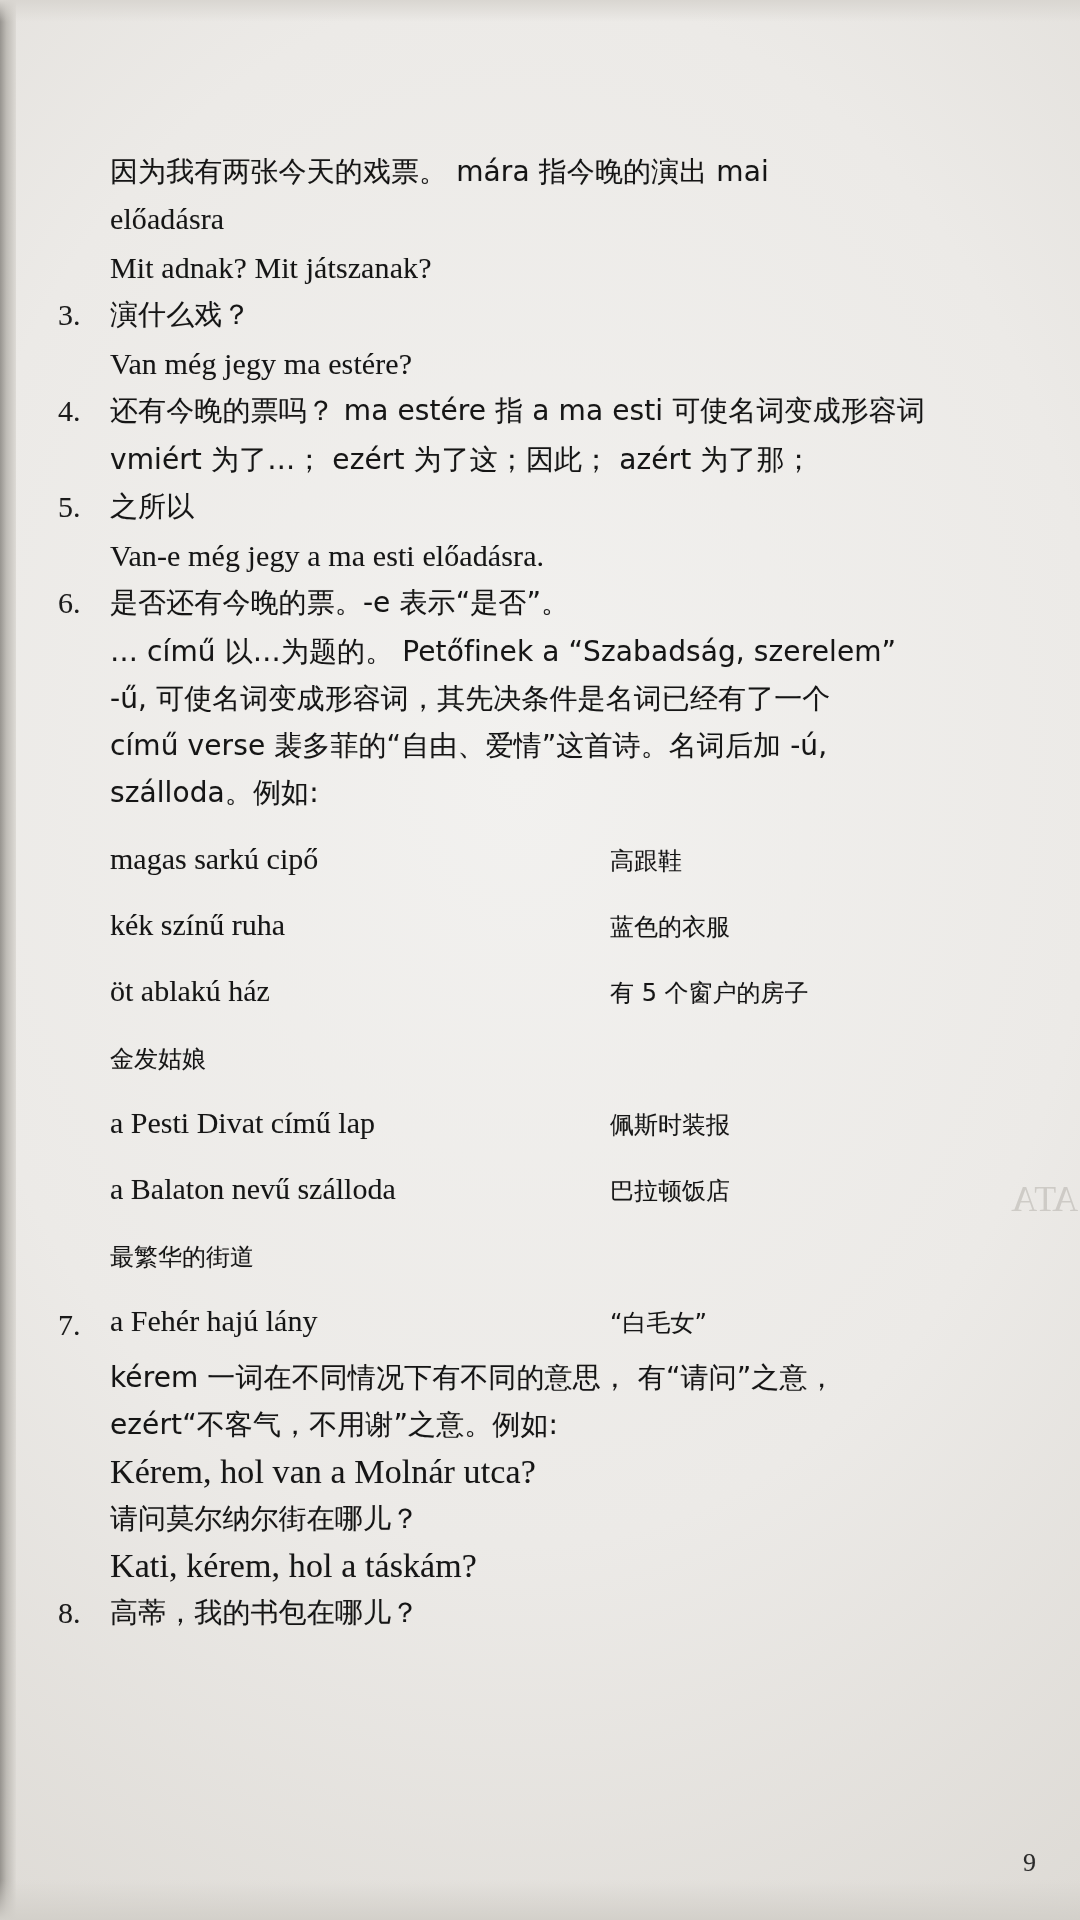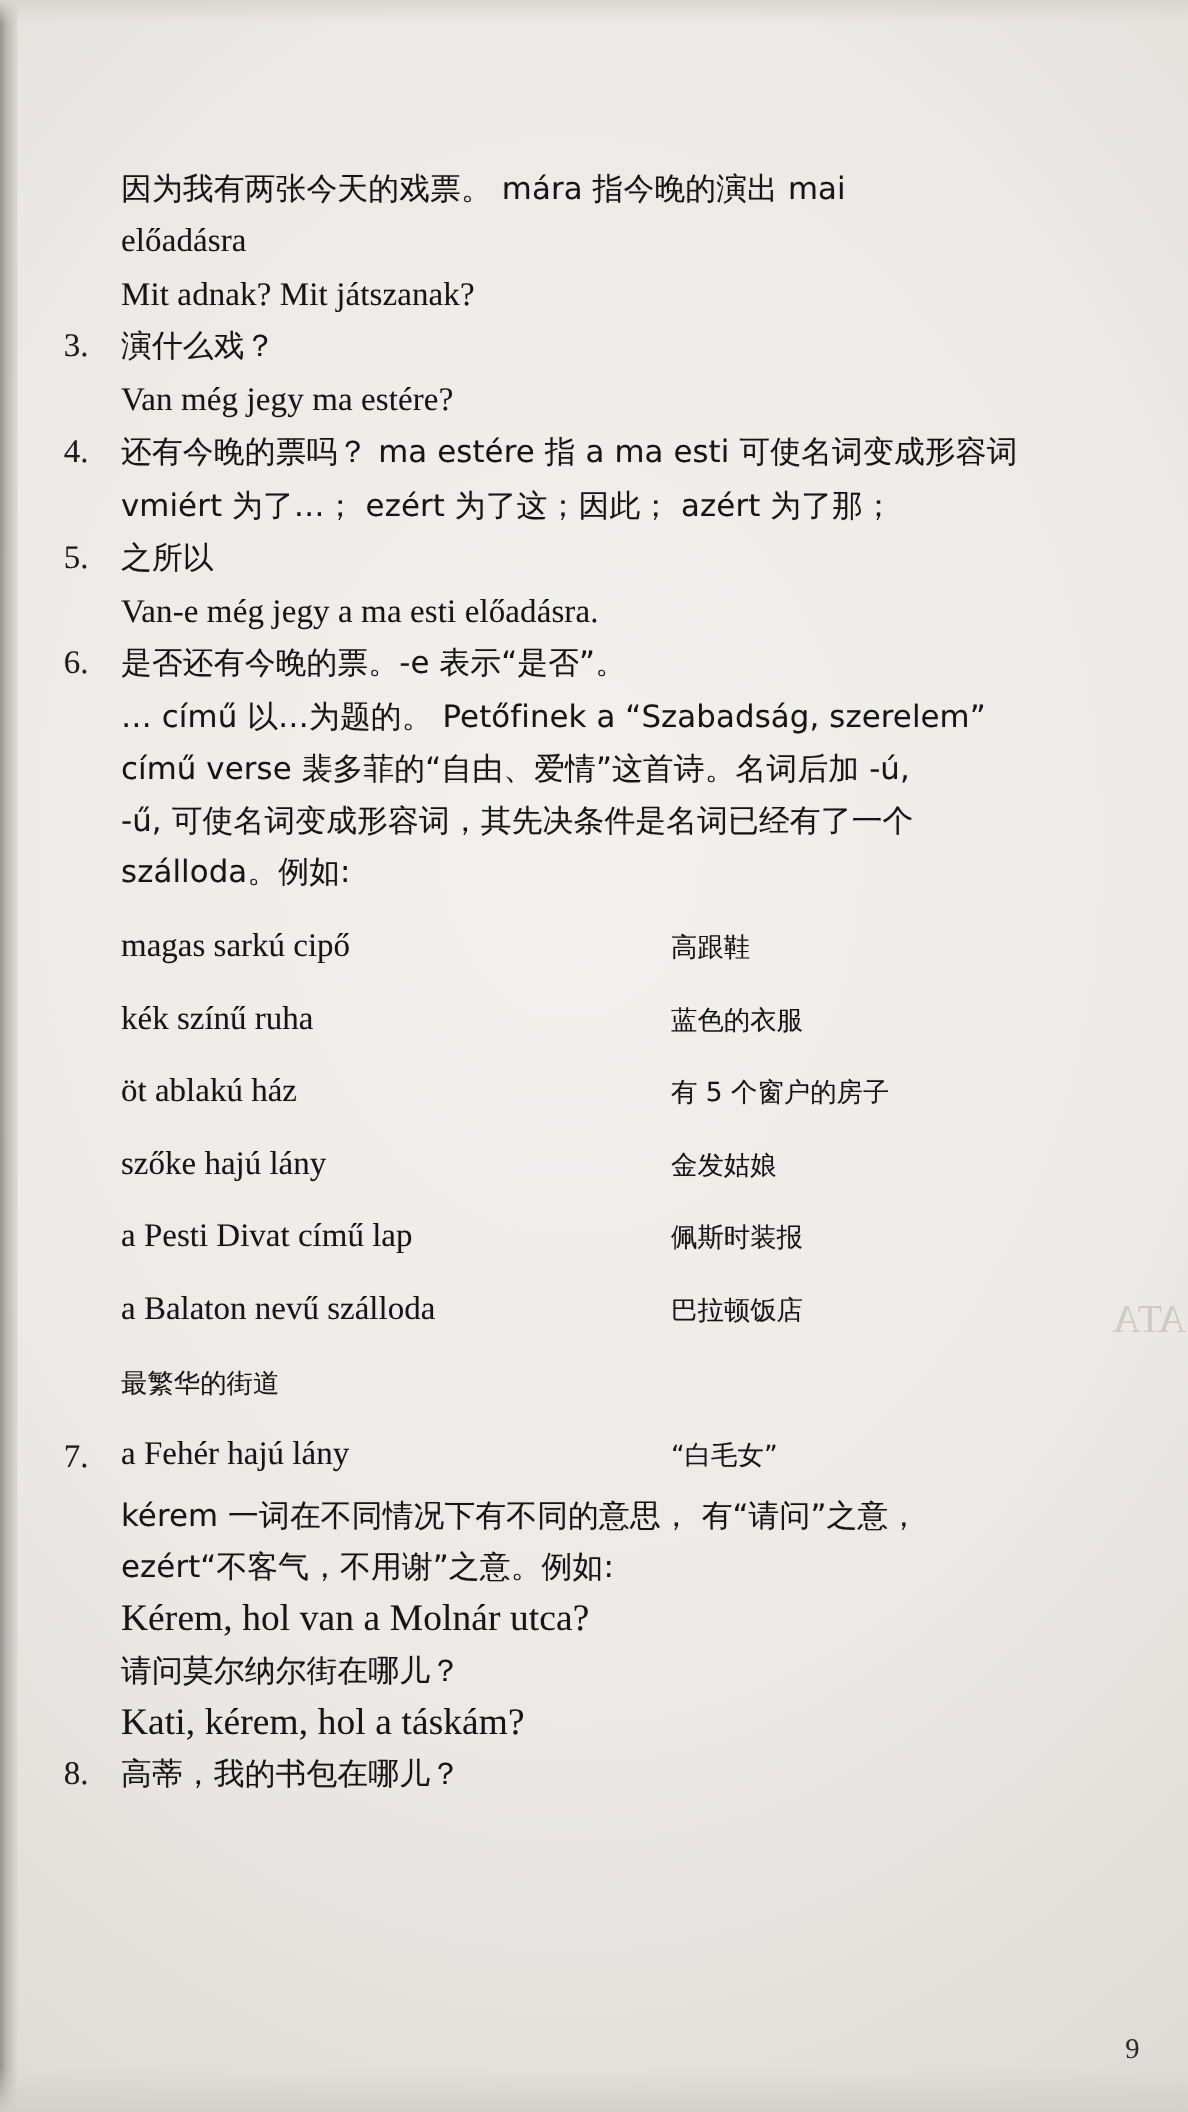--- a/index.html
+++ b/index.html
@@ -183,39 +183,38 @@
       <div class="body">
         <div class="ln lat">Van-e még jegy a ma esti előadásra.</div>
         <div class="ln cn">是否还有今晚的票。-e 表示“是否”。</div>
       </div>
     </div>
 
     <div class="row">
       <div class="num">7.</div>
       <div class="body">
         <div class="ln cn">… című 以…为题的。  Petőfinek a “Szabadság, szerelem”</div>
+        <div class="ln cn">-ű, 可使名词变成形容词，其先决条件是名词已经有了一个</div>
         <div class="ln cn">című verse 裴多菲的“自由、爱情”这首诗。名词后加 -ú,</div>
-        <div class="ln cn">-ű, 可使名词变成形容词，其先决条件是名词已经有了一个</div>
         <div class="ln cn">szálloda。例如:</div>
 
         <div class="voc" id="voc-list">
             <div class="voc-row">
               <div class="voc-hu">magas sarkú cipő</div>
               <div class="voc-zh">高跟鞋</div>
             </div>
             <div class="voc-row">
               <div class="voc-hu">kék színű ruha</div>
               <div class="voc-zh">蓝色的衣服</div>
             </div>
             <div class="voc-row">
               <div class="voc-hu">öt ablakú ház</div>
               <div class="voc-zh">有 5 个窗户的房子</div>
             </div>
             <div class="voc-row">
-              <div class="voc-hu">szőke hajú lány</div>
               <div class="voc-zh">金发姑娘</div>
             </div>
             <div class="voc-row">
               <div class="voc-hu">a Pesti Divat című lap</div>
               <div class="voc-zh">佩斯时装报</div>
             </div>
             <div class="voc-row">
               <div class="voc-hu">a Balaton nevű szálloda</div>
               <div class="voc-zh">巴拉顿饭店</div>
             </div>

